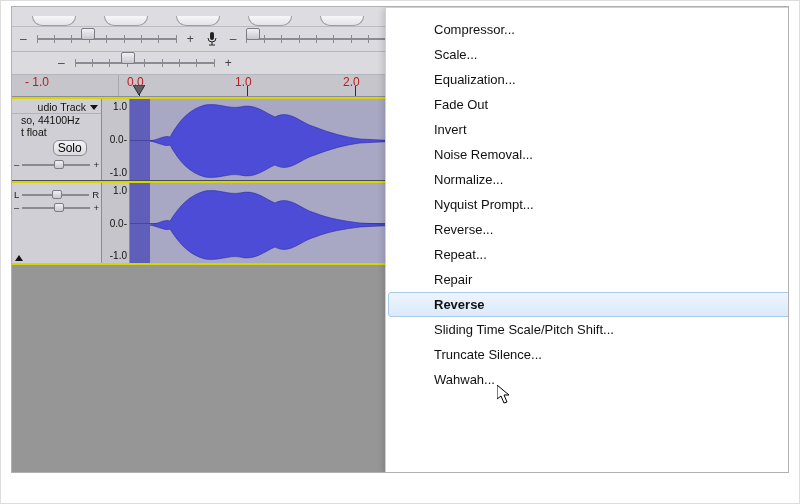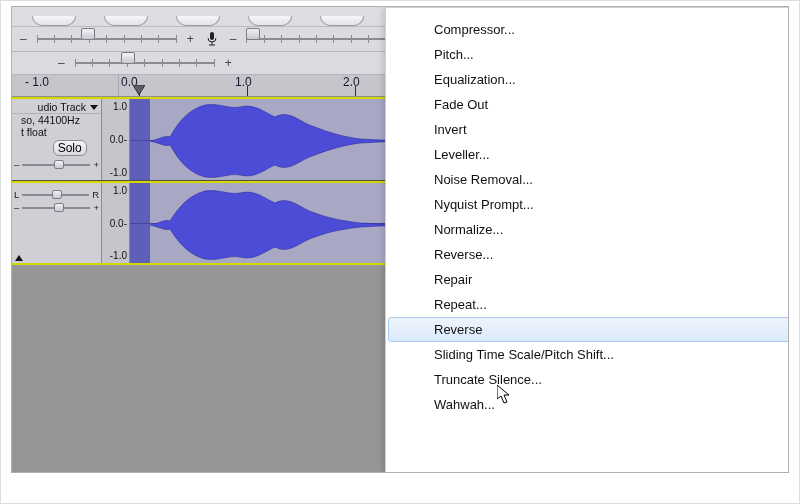--- a/index.html
+++ b/index.html
@@ -100,21 +100,21 @@
     border-bottom: 1px solid #8d8d95;
     display: flex;
     position: relative;
   }
   .ruler-blank { width: 107px; background:#c5c5cb; border-right:1px solid #a8a8b0; height:100%; }
   .ruler-ticks {
     flex: 1;
     position: relative;
   }
   .tick-major { position:absolute; bottom:0; width:1px; height:10px; background:#2e2e2e; }
-  .tick-label { position:absolute; top:0; font-size:12px; color:#0f172a; transform:translateX(-6px); }
+  .tick-label { position:absolute; top:0; font-size:12px; color:#b91c1c; transform:translateX(-6px); }
 
   
   .tracks {
     position: relative;
   }
   .track {
     display: flex;
     height: 84px;
     border-top: 2px solid #d7d700;
     border-bottom: 1px solid #4d4d55;
@@ -230,20 +230,21 @@
     color:#111;
     font-size:13px;
     cursor:default;
     position:relative;
   }
   .context-menu .item.hover {
     background: linear-gradient(#eef4fc,#dbeafc);
     border:1px solid #a8c8ec;
     border-radius:3px;
     padding:4px 45px;
+    font-weight:bold;
   }
   .cursor {
     position:absolute;
     left: 496px;
     top: 384px;
     width: 16px; height: 20px;
     pointer-events:none;
   }
 </style>
 </head>
@@ -326,21 +327,21 @@
         <div class="slider-knob" style="left:46px"></div>
       </div>
       <span class="plus">+</span>
     </div>
 
     <div class="time-ruler">
       <div class="ruler-blank"></div>
       <div class="ruler-ticks">
         <span class="tick-label" style="left:-88px">- 1.0</span>
         <span class="tick-major" style="left:20px"></span>
-        <span class="tick-label" style="left:8px">0.0</span>
+        <span class="tick-label" style="left:14px">0.0</span>
         <span class="tick-major" style="left:128px"></span>
         <span class="tick-label" style="left:122px">1.0</span>
         <span class="tick-major" style="left:236px"></span>
         <span class="tick-label" style="left:230px">2.0</span>
 
         <svg width="12" height="12" style="position:absolute;left:14px;top:10px">
           <polygon points="0,0 12,0 6,10" fill="#5f5f68" stroke="#2f2f36"></polygon>
         </svg>
       </div>
     </div>
@@ -444,31 +445,30 @@
           </svg>
         </div>
       </div>
     </div>
 
     <div class="below-tracks"></div>
 
     <div class="context-menu" id="ctx-menu">
 
     <div class="item">Compressor...</div>
-        <div class="item">Pitch...</div>
+        <div class="item">Scale...</div>
         <div class="item">Equalization...</div>
         <div class="item">Fade Out</div>
         <div class="item">Invert</div>
-        <div class="item">Leveller...</div>
         <div class="item">Noise Removal...</div>
+        <div class="item">Normalize...</div>
         <div class="item">Nyquist Prompt...</div>
-        <div class="item">Normalize...</div>
         <div class="item">Reverse...</div>
+        <div class="item">Repeat...</div>
         <div class="item">Repair</div>
-        <div class="item">Repeat...</div>
         <div class="item hover">Reverse</div>
         <div class="item">Sliding Time Scale/Pitch Shift...</div>
         <div class="item">Truncate Silence...</div>
         <div class="item">Wahwah...</div>
       </div>
 
   </div>
 
   <svg class="cursor" viewBox="0 0 16 20">
     <path d="M0,0 L0,14 L4,11 L7,18 L10,17 L7,10 L12,10 Z" fill="#fff" stroke="#000" stroke-width="1"></path>

